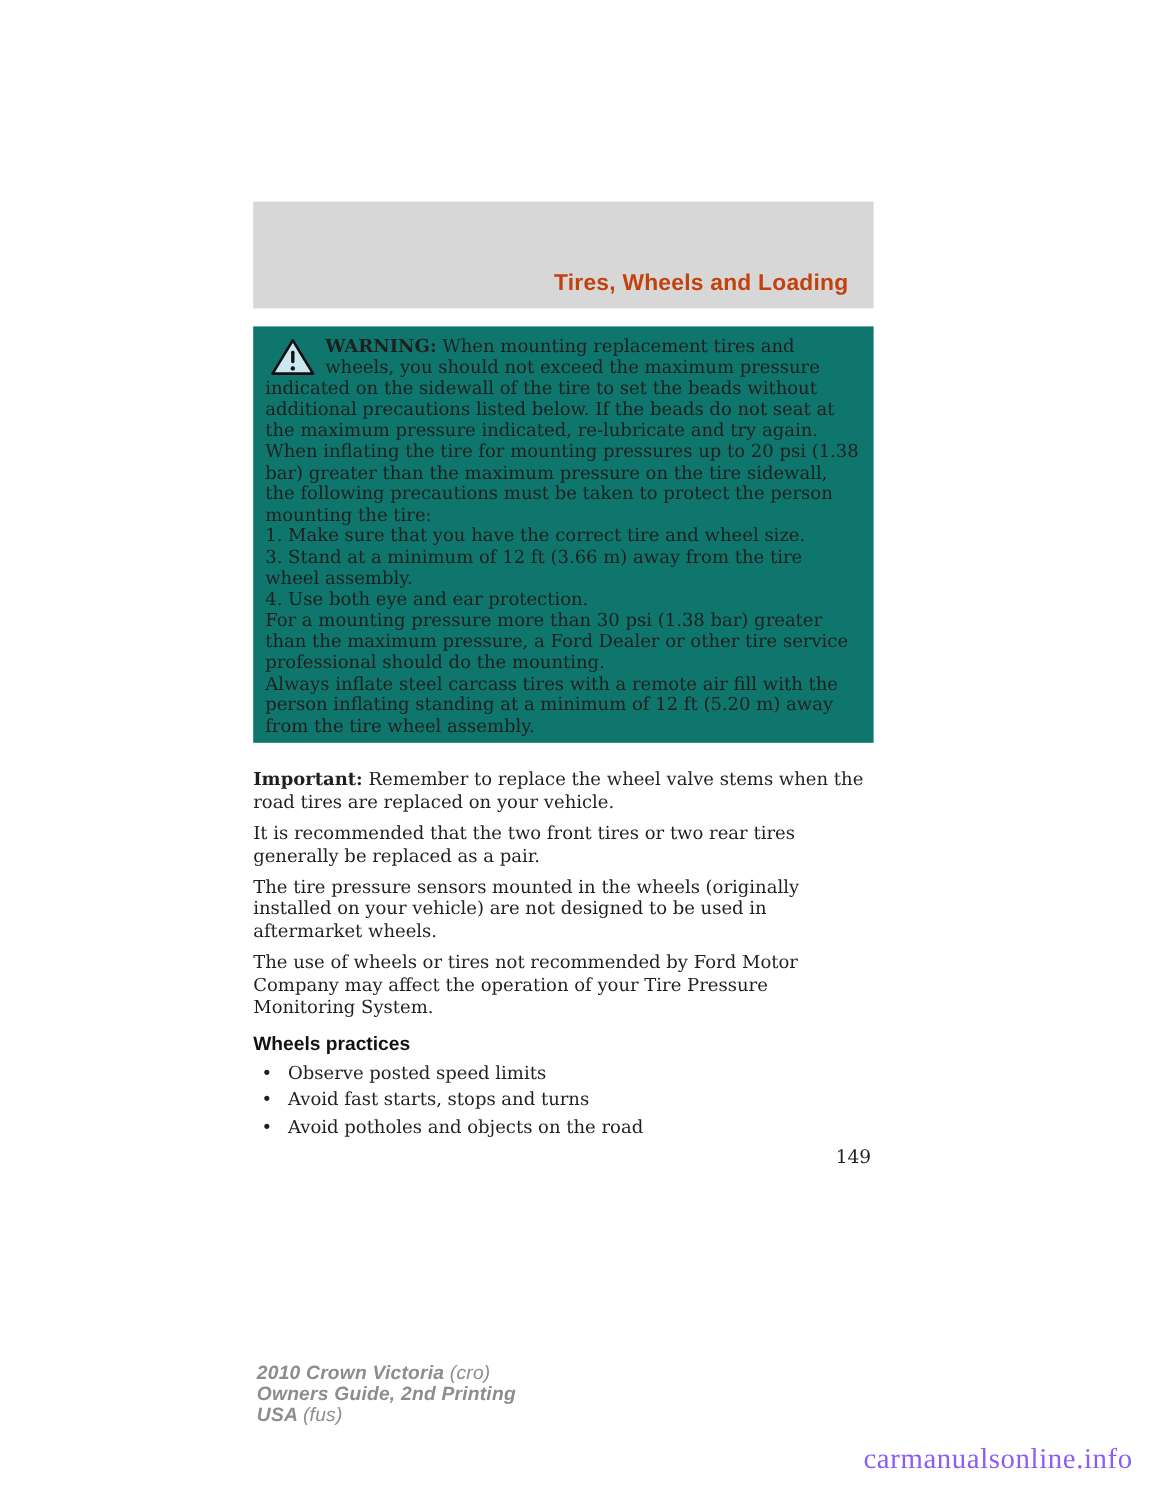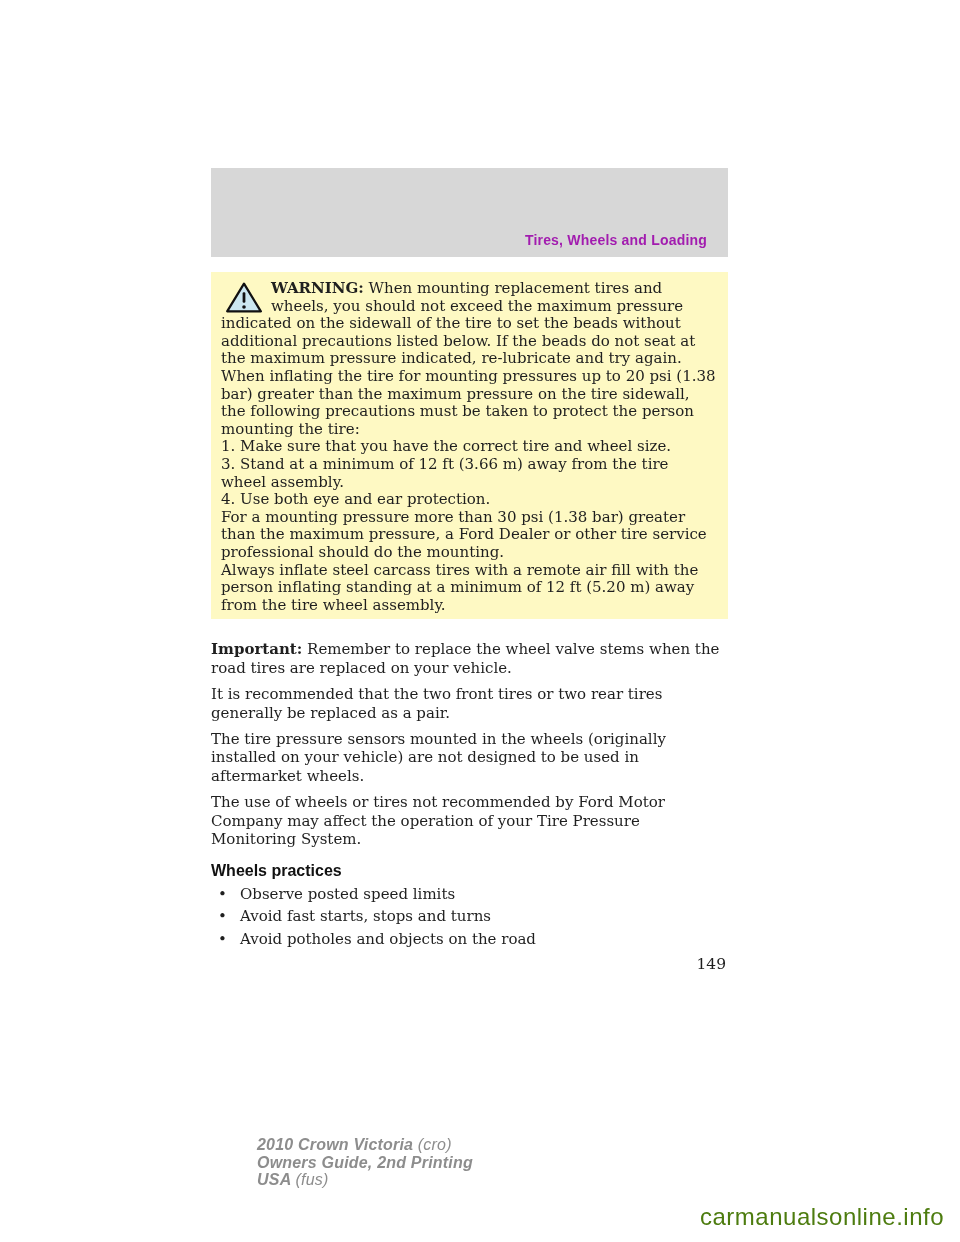--- a/index.html
+++ b/index.html
@@ -22,28 +22,28 @@
   .header-bar {
     height: 89px;
     background: #d7d7d7;
     display: flex;
     align-items: flex-end;
     justify-content: flex-end;
   }
   .header-bar .title {
     font-family: "Liberation Sans", sans-serif;
     font-weight: bold;
-    font-size: 14px;
+    font-size: 19px;
     padding: 0 21px 9px 0;
     letter-spacing: 0.2px;
-    color: #a21caf;
+    color: #c2410c;
   }
   .warning-box {
     margin-top: 15px;
-    background: #fef9c3;
+    background: #0f766e;
     padding: 8px 12px 5px 10px;
     font-size: 15px;
     line-height: 17.6px;
   }
   .warn-icon {
     float: left;
     width: 38px;
     height: 33px;
     margin: 1px 8px 1px 4px;
   }
@@ -83,30 +83,29 @@
     position: absolute;
     left: 214px;
     top: 1136px;
     font-family: "Liberation Sans", sans-serif;
     font-style: italic;
     font-weight: bold;
     font-size: 16px;
     line-height: 17.5px;
     color: #8d8d8d;
     letter-spacing: 0.2px;
-    margin-left: 43px;
   }
   .footer-block .code { font-weight: normal; }
   .watermark {
     position: absolute;
     top: 1203px;
     right: 16px;
-    font-family: Liberation Sans, sans-serif;
+    font-family: Liberation Serif, serif;
     font-size: 24px;
-    color: #4d7c0f;
+    color: #8b5cf6;
     letter-spacing: 0.5px;
   }
 </style>
 </head>
 <body>
 
 <div class="page">
 
   <div class="column">
 

